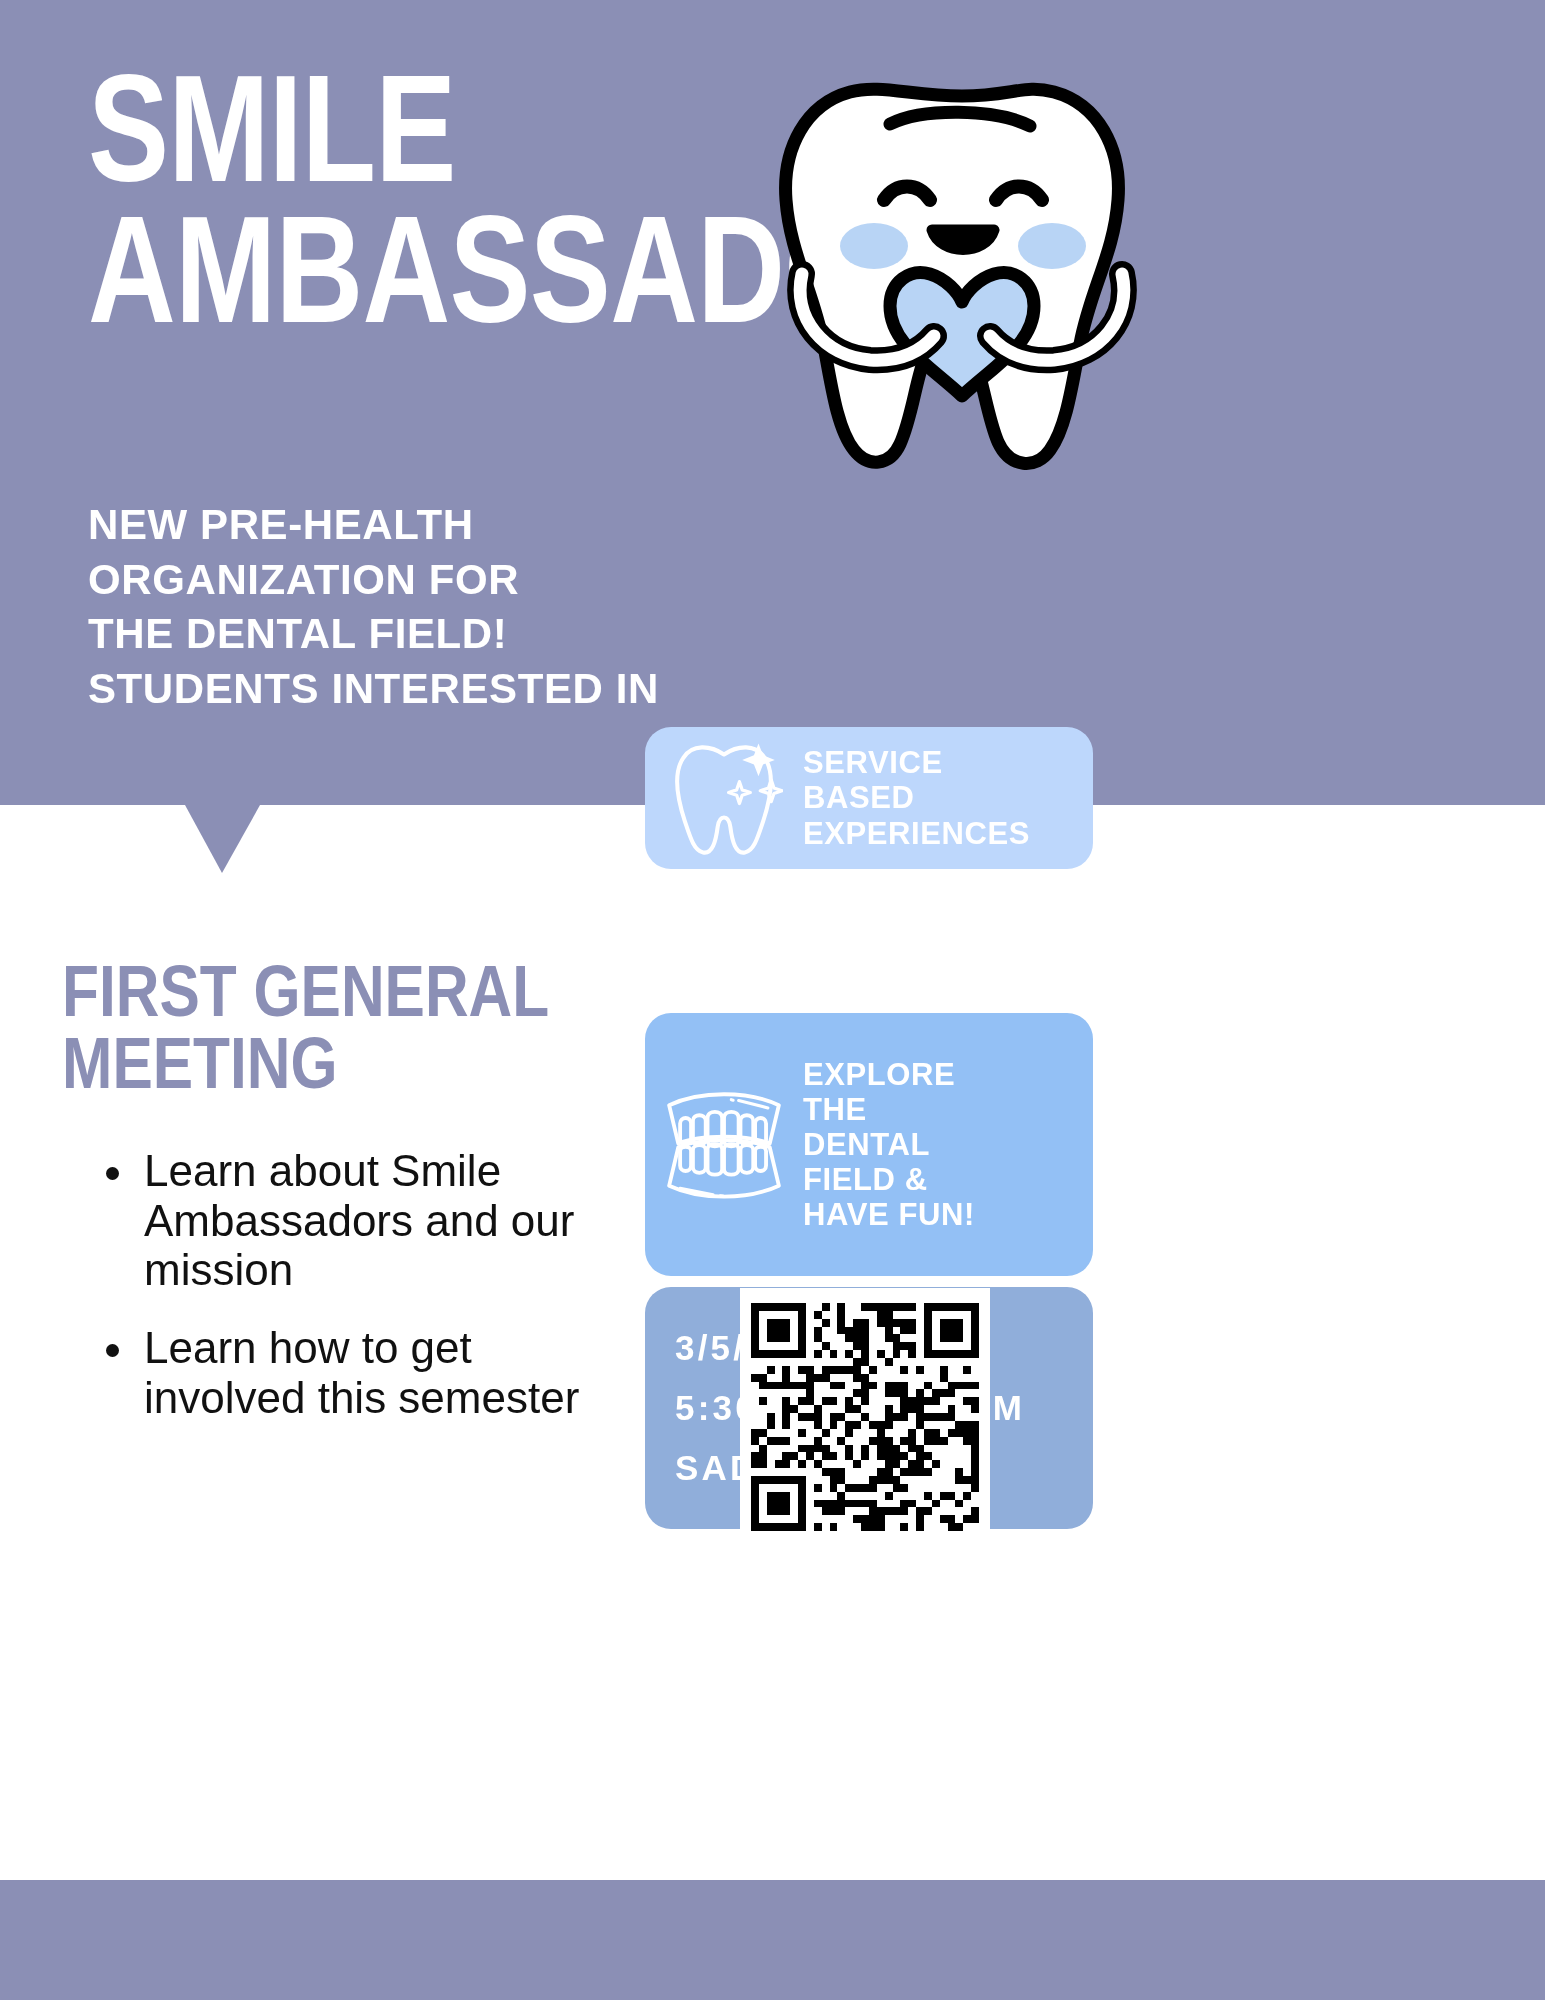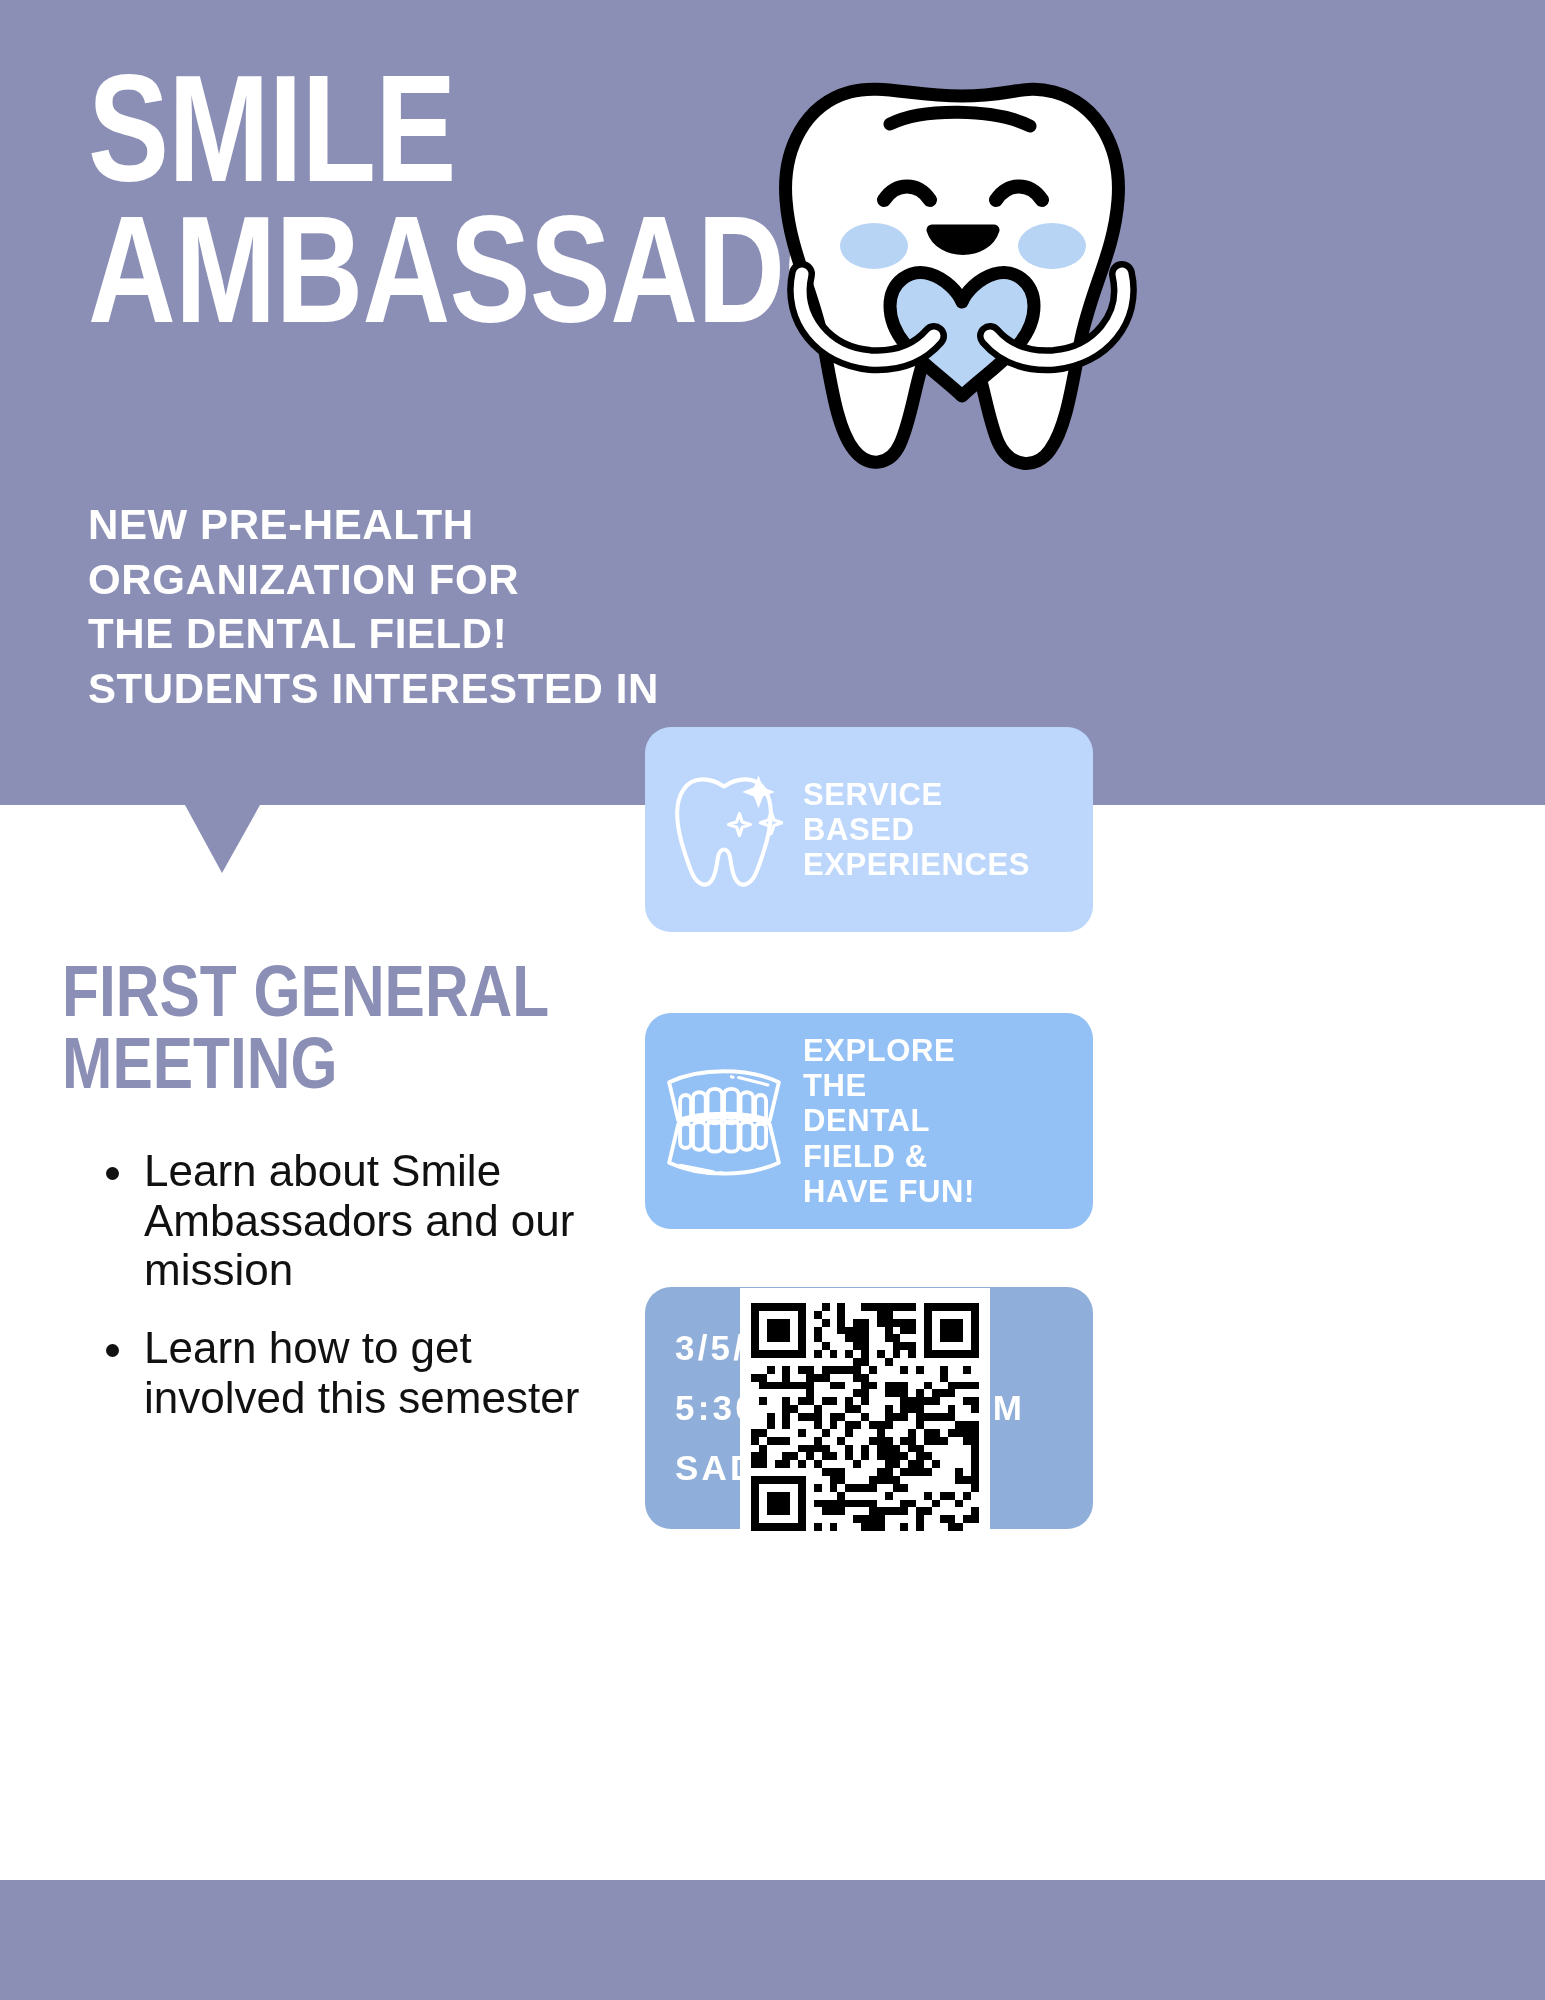--- a/index.html
+++ b/index.html
@@ -87,22 +87,22 @@
     background:#111111;
   }
 
   
   .card{
     position:absolute; left:645px;
     width:448px;
     border-radius:26px;
     display:flex; align-items:center;
   }
-  .card-1{ top:727px;  height:205px; background:#bdd7fc; }
-  .card-2{ top:1013px; height:216px; background:#93c0f5; }
+  .card-1{ top:727px;  height:142px; background:#bdd7fc; }
+  .card-2{ top:1013px; height:263px; background:#93c0f5; }
   .card-3{ top:1287px; height:242px; background:#90aeda; padding:0 0 0 30px; }
 
   .card-icon{
     width:158px; flex:0 0 158px;
     display:flex; align-items:center; justify-content:center;
   }
   .card-text{
     color:#ffffff;
     font-weight:800;
     font-size:31px;

